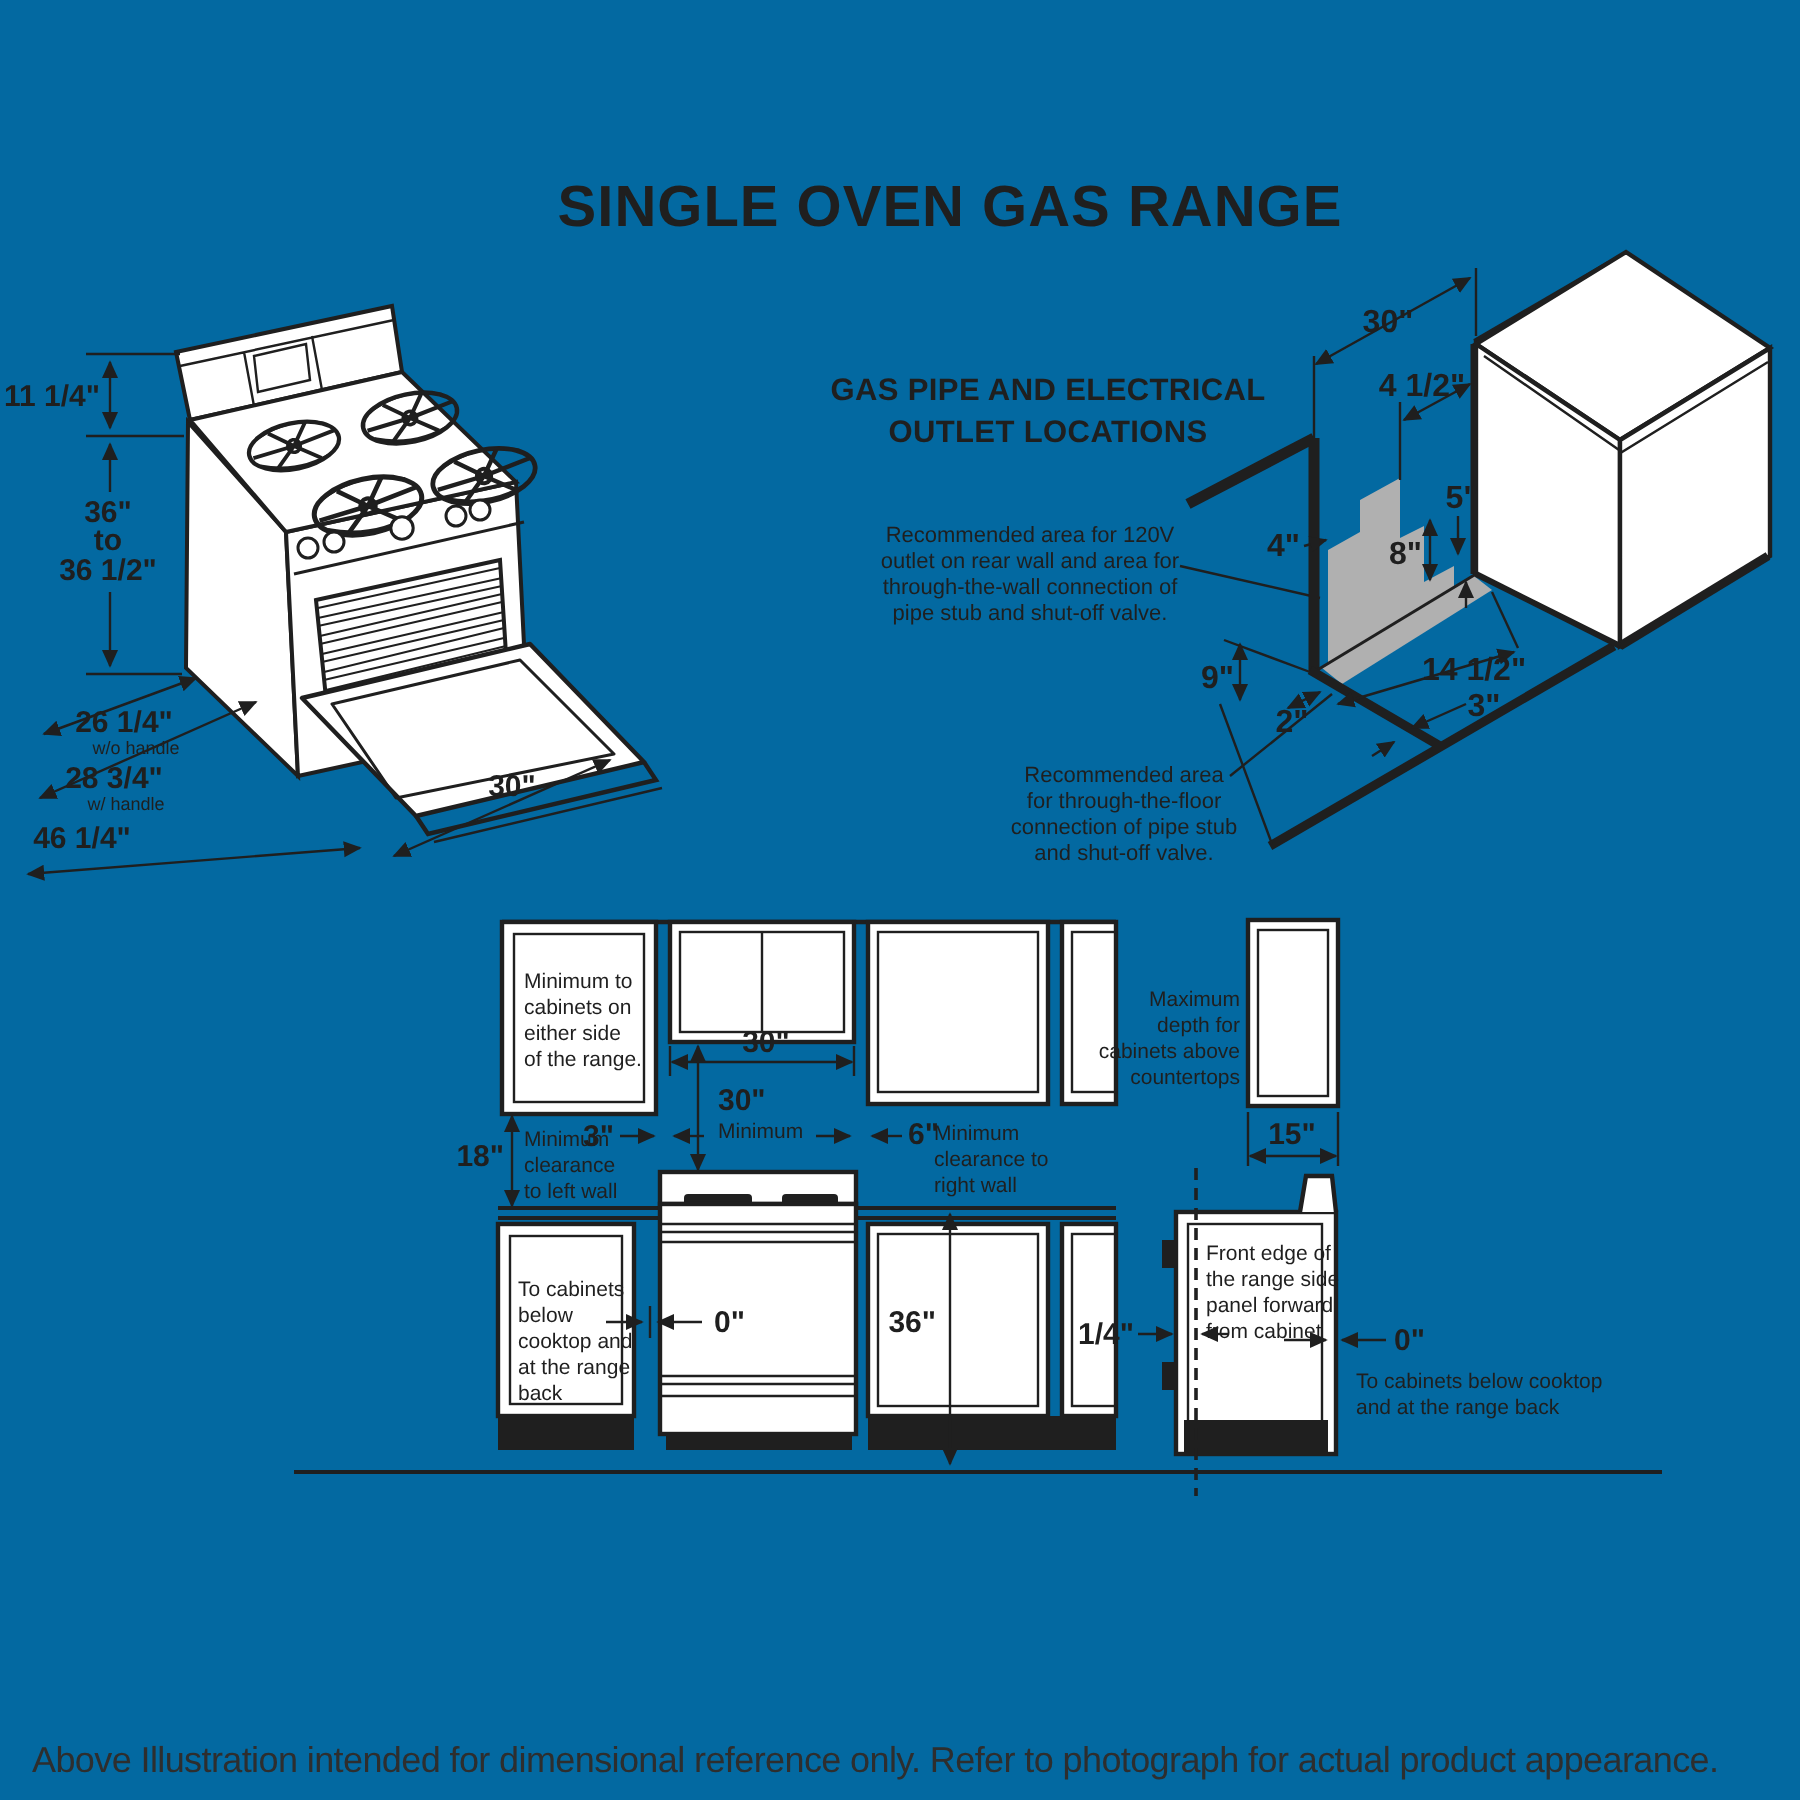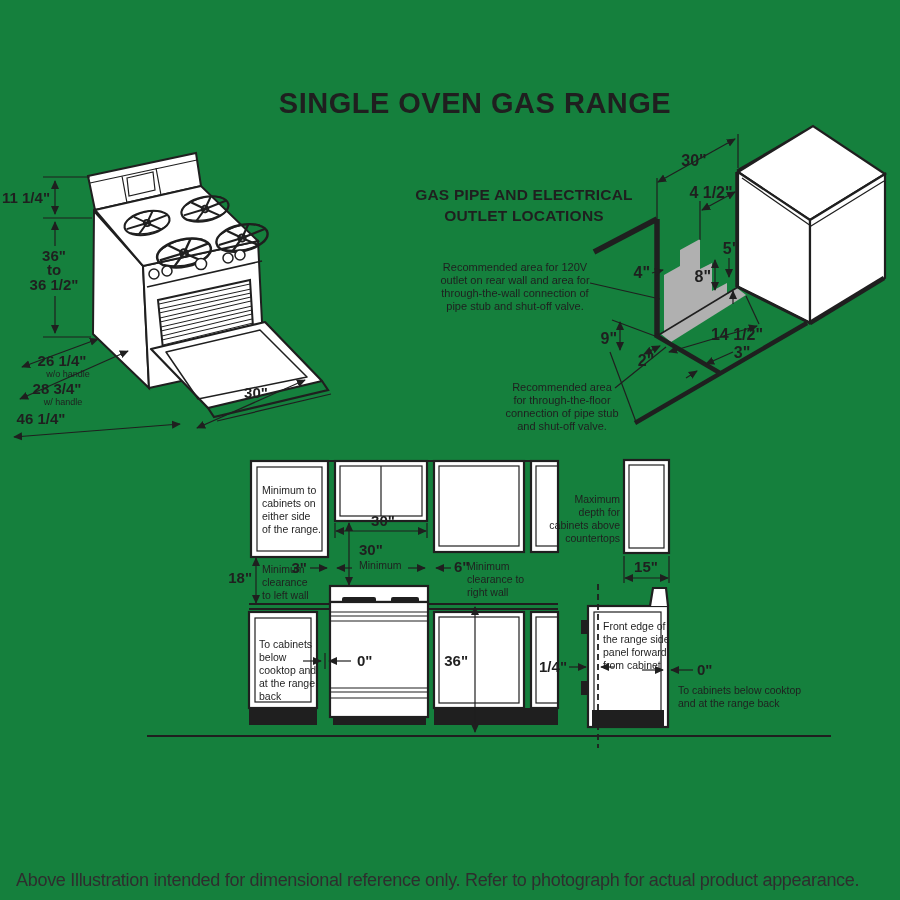--- a/index.html
+++ b/index.html
@@ -1,16 +1,16 @@
 <!DOCTYPE html>
 <html><head>
 <meta charset="utf-8">
 <style>
   html,body{margin:0;padding:0;background:#ffffff;}
-  #stage{position:relative;width:900px;height:900px;background:#15803d;font-family:"Liberation Sans",sans-serif;overflow:hidden;}
+  #stage{position:relative;width:900px;height:900px;background:#0369a1;font-family:"Liberation Sans",sans-serif;overflow:hidden;}
   svg text{fill:#1f1f1f;}
   .title{font-size:29px;font-weight:bold;letter-spacing:.5px;}
   .h2{font-size:15.5px;font-weight:bold;letter-spacing:.2px;}
   .dim{font-size:15px;font-weight:bold;}
   .dimbig{font-size:16px;font-weight:bold;}
   .note{font-size:11px;}
   .small{font-size:10.5px;}
   .tiny{font-size:9px;}
   .disclaimer{font-size:18px;font-weight:300;fill:#2e2e2e;letter-spacing:-0.3px;}
   .ln{stroke:#1f1f1f;fill:none;}

